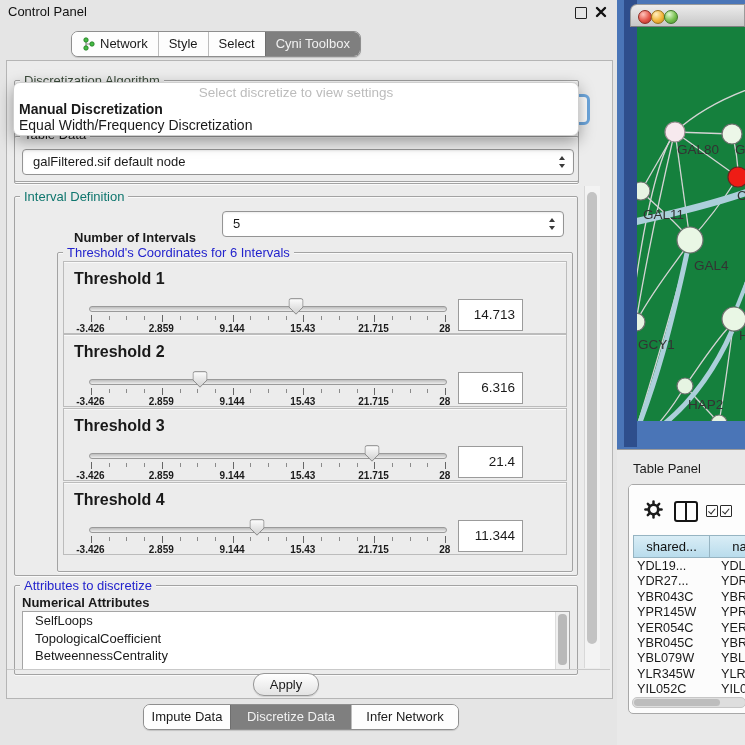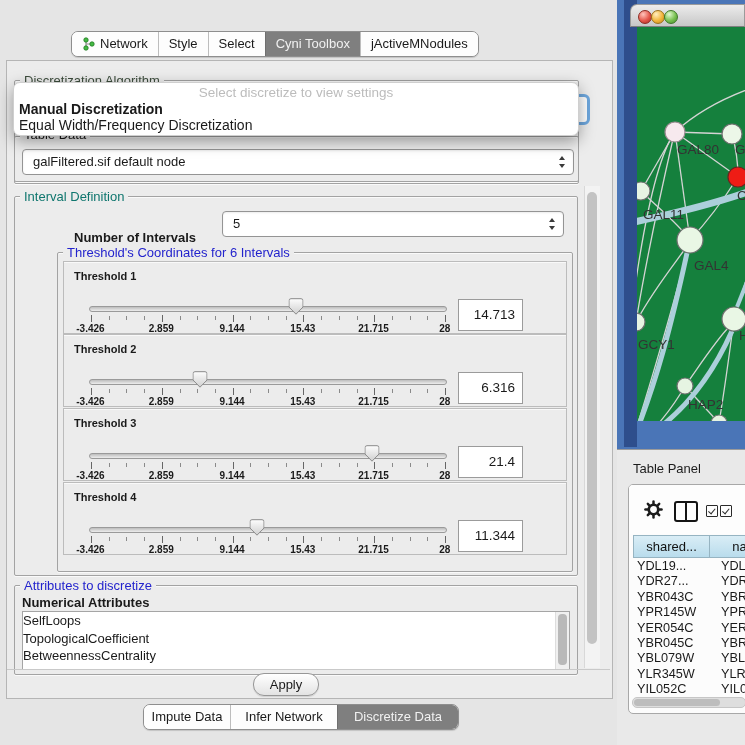--- a/index.html
+++ b/index.html
@@ -48,36 +48,36 @@
   .stepper:before{top:0;border-bottom:4.5px solid #3a3a3a;}
   .stepper:after{bottom:0;border-top:4.5px solid #3a3a3a;}
 
   
   .vscroll{left:584px;top:186px;width:15px;height:482px;background:#f3f3f3;border-left:1px solid #d8d8d8;}
   .vscroll .thumb{position:absolute;left:2px;top:6px;width:10px;height:452px;background:#c3c3c3;border-radius:5px;}
 
   
   .thr-box{position:absolute;left:63px;width:502px;height:71px;border:1px solid #bcbcbc;background:#ececec;
            box-shadow:inset 0 1px 0 rgba(255,255,255,.7);}
-  .thr-label{position:absolute;left:10px;top:8px;font-weight:bold;font-size:11px;}
+  .thr-label{position:absolute;left:10px;top:8px;font-weight:bold;font-size:16px;}
   .scale{position:absolute;left:25px;top:36px;width:358px;height:35px;}
   .track{position:absolute;left:0;right:0;top:8px;height:4px;border:1px solid #9a9a9a;border-radius:3px;
          background:linear-gradient(#bdbdbd,#ededed);}
   .thumb-sl{position:absolute;top:0;width:15px;height:17px;transform:translateX(-50%);z-index:2;}
   .tickrow{position:absolute;left:2px;right:2px;top:17px;height:8px;}
   .tickrow span{position:absolute;top:1px;width:1px;background:#8a8a8a;height:4px;}
   .tickrow span.major{height:7px;top:0;background:#666;}
   .ticklabels{position:absolute;left:2px;right:2px;top:25px;height:11px;font-size:10px;font-weight:bold;color:#1a1a1a;}
   .ticklabels span{position:absolute;transform:translateX(-52%);white-space:nowrap;}
   .val-box{position:absolute;left:394px;top:37px;width:56px;height:30px;background:#fff;border:1px solid #9b9b9b;
            text-align:right;line-height:30px;padding-right:7px;font-size:13.5px;box-sizing:content-box;}
 
   
   .attr-list{left:22px;top:611px;width:546px;height:57px;background:#fff;border:1px solid #a5a5a5;overflow:hidden;}
-  .attr-item{padding-left:0;line-height:17.5px;font-size:13px;white-space:nowrap;}
+  .attr-item{padding-left:12px;line-height:17.5px;font-size:13px;white-space:nowrap;}
   .attr-scroll{position:absolute;right:0;top:0;width:13px;height:100%;background:#f0f0f0;border-left:1px solid #ddd;}
   .attr-scroll .thumb{position:absolute;left:2px;top:2px;width:9px;height:51px;background:#b9b9b9;border-radius:4px;}
 
   .apply-divider{left:7px;top:669px;width:603px;height:1px;background:#c9c9c9;}
   .apply-btn{left:253px;top:673px;width:64px;height:21px;border:1px solid #979797;border-radius:11px;
              background:linear-gradient(#ffffff,#e3e3e3);text-align:center;line-height:21px;font-size:13px;
              box-shadow:0 1px 1px rgba(0,0,0,.12);}
 
   
   .desktop{left:617px;top:0;width:128px;height:450px;background:#4a75b7;}
@@ -121,42 +121,48 @@
       <stop offset="0" stop-color="#fdfdfd"></stop>
         <stop offset="1" stop-color="#cfcfcf"></stop>
     </linearGradient>
   </defs>
 </svg>
 
 <div class="stage">
 
   <div class="abs left-panel">
 
+    <div class="abs cp-titlebar">
+      <span class="abs cp-title">Control Panel</span>
+      <span class="abs float-btn"></span>
+      <span class="abs close-btn">
+        <svg width="12" height="12" viewBox="0 0 12 12">
+            <path d="M2 2 L10 10 M10 2 L2 10" stroke="#111" stroke-width="2.4" stroke-linecap="round"></path>
+          </svg>
+      </span>
+    </div>
 
     <div class="abs tabbar top-tabbar" id="top-tabbar">
         <div class="seg">
   <svg width="13" height="14" viewBox="0 0 13 14">
     <path d="M4 3 V11 M4 7 H10" stroke="#8a8a8a" stroke-width="1.2" fill="none"></path>
     <circle cx="4" cy="3" r="2.2" fill="#44b944" stroke="#1f7a1f" stroke-width="0.8"></circle>
     <circle cx="4" cy="11" r="2.2" fill="#44b944" stroke="#1f7a1f" stroke-width="0.8"></circle>
     <circle cx="10" cy="7" r="2.2" fill="#44b944" stroke="#1f7a1f" stroke-width="0.8"></circle>
   </svg>
 <span>Network</span>
         </div>
         <div class="seg">
           <span>Style</span>
         </div>
         <div class="seg">
           <span>Select</span>
         </div>
         <div class="seg selected">
           <span>Cyni Toolbox</span>
-        </div>
-        <div class="seg">
-          <span>jActiveMNodules</span>
         </div>
       </div>
 
     <div class="abs content-panel"></div>
 
     <div class="group" style="left:14px;top:80px;width:563px;height:100px;"></div>
     <div class="abs group-title t-dark" style="left:20px;top:73px;z-index:1;">Discretization Algorithm</div>
     <div class="abs combo-fragment"></div>
 
     <div class="abs popup">
@@ -377,25 +383,25 @@
         </div>
     </div>
 
     <div class="abs apply-divider"></div>
     <div class="abs apply-btn">Apply</div>
 
     <div class="abs tabbar bottom-tabbar" id="bottom-tabbar">
         <div class="seg" style="width: 66px;">
           <span>Impute Data</span>
         </div>
+        <div class="seg selected" style="width: 100px;">
+          <span>Discretize Data</span>
+        </div>
         <div class="seg" style="width: 86px;">
           <span>Infer Network</span>
-        </div>
-        <div class="seg selected" style="width: 100px;">
-          <span>Discretize Data</span>
         </div>
       </div>
   </div>
 
   <div class="abs desktop"></div>
   <div class="abs dark-strip"></div>
 
   <div class="abs net-titlebar">
     <span class="light red"></span>
     <span class="light yellow"></span>

